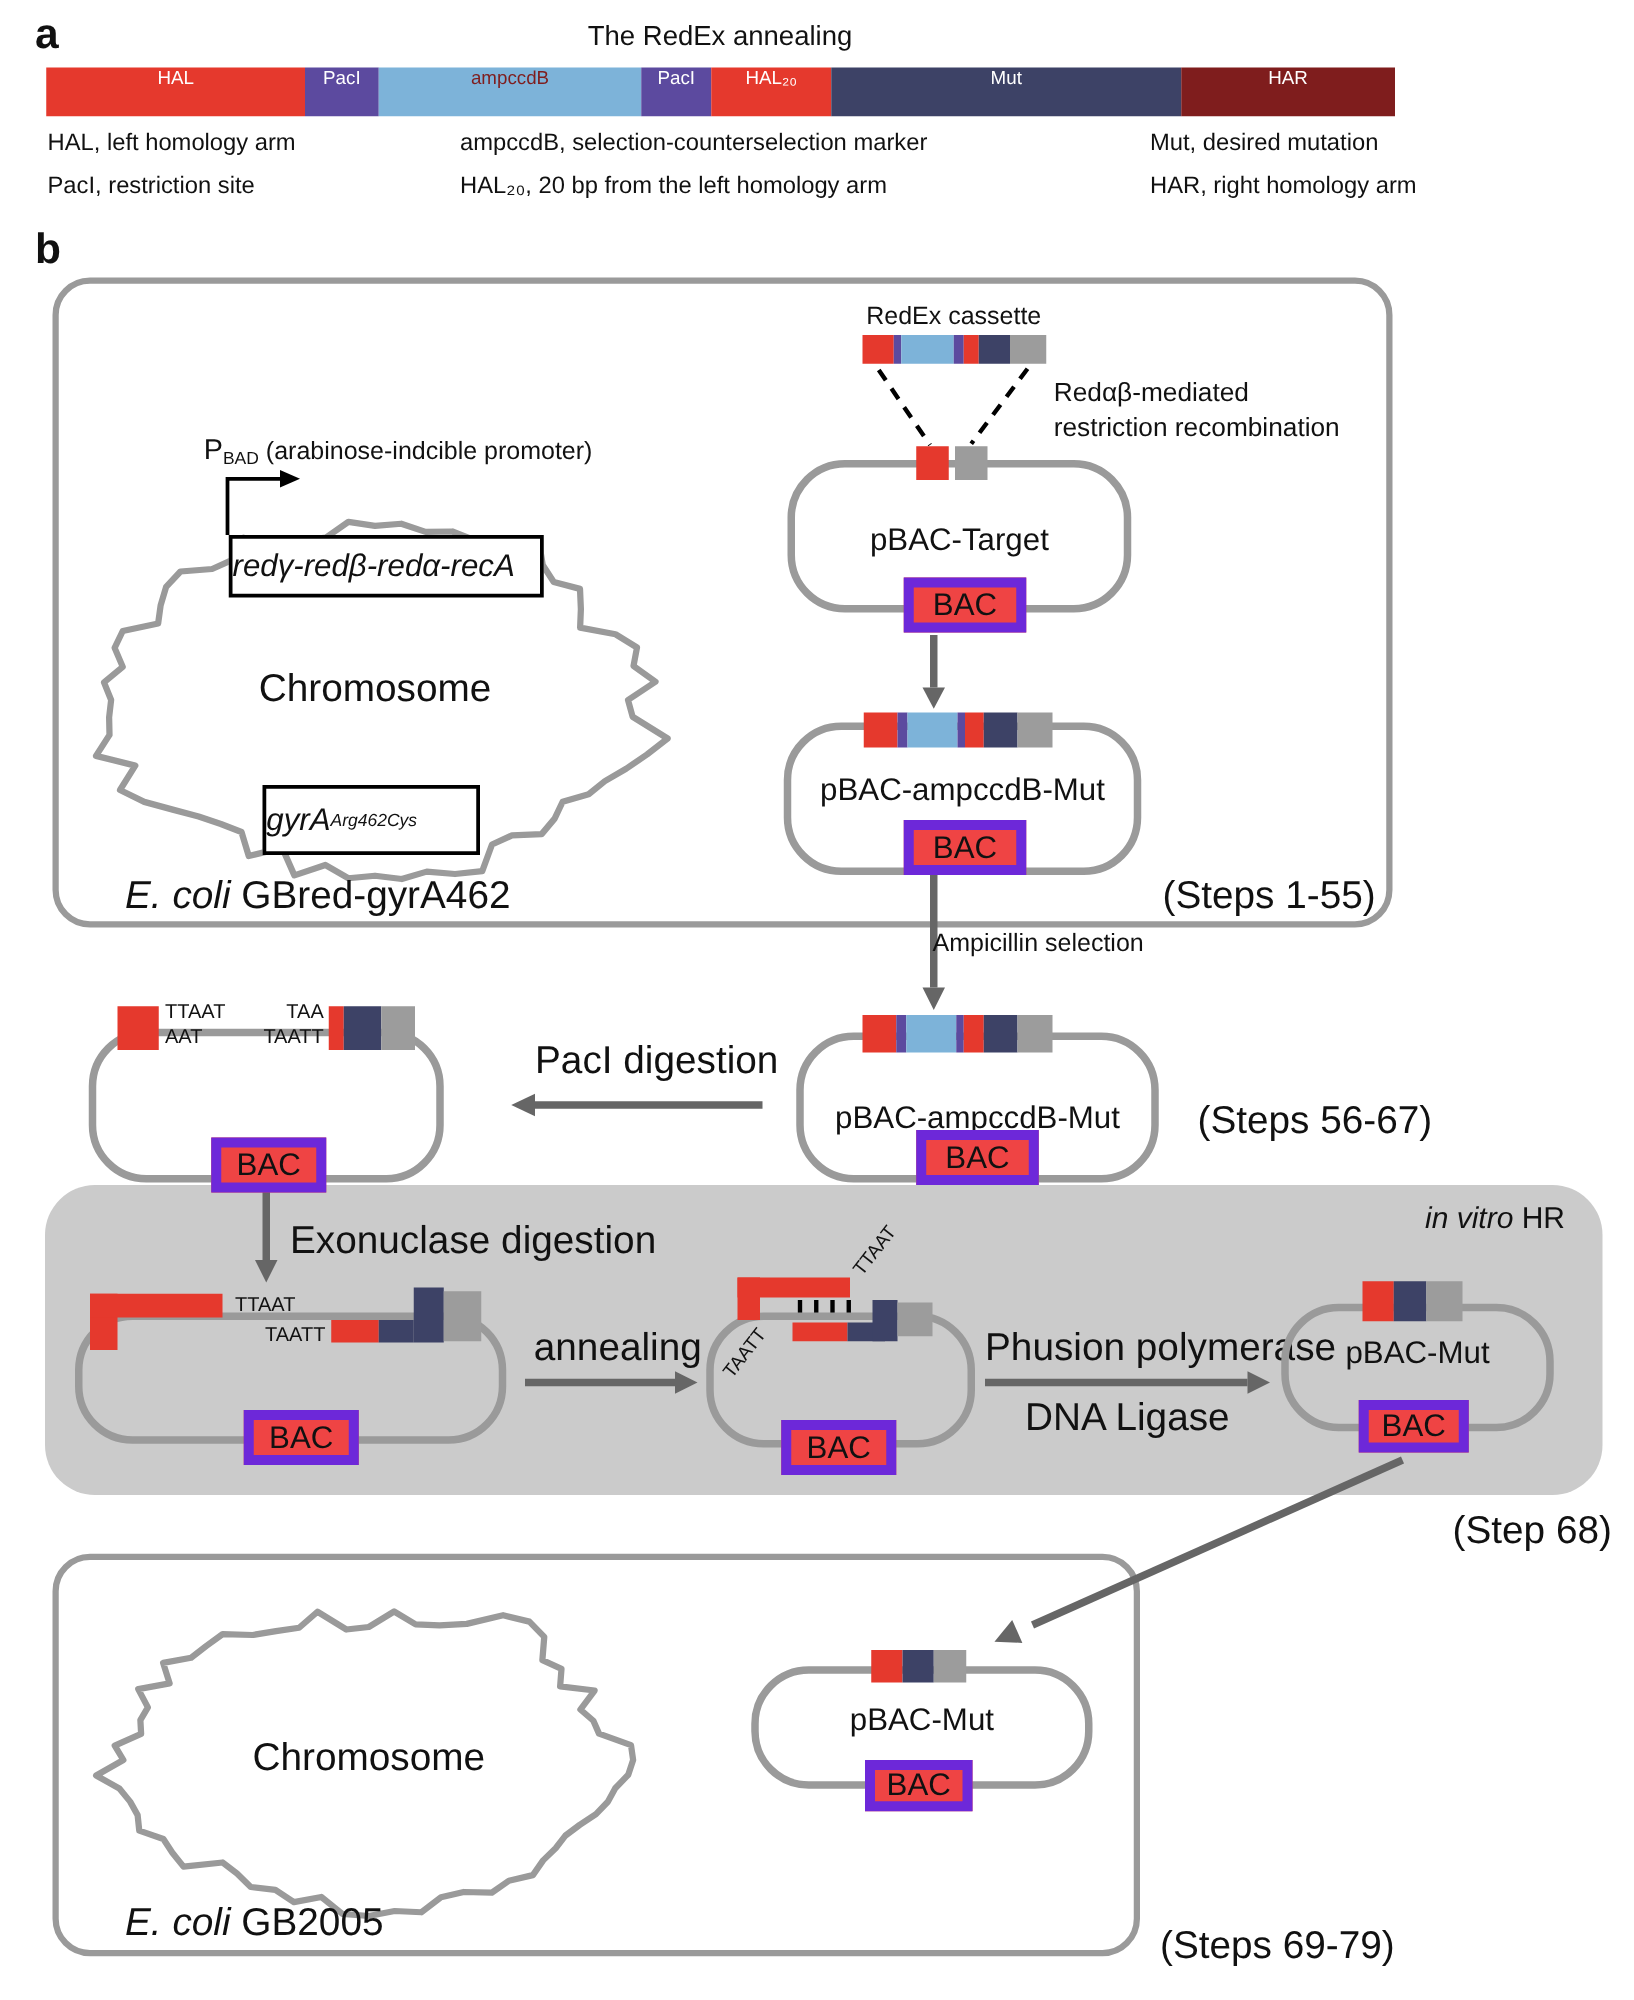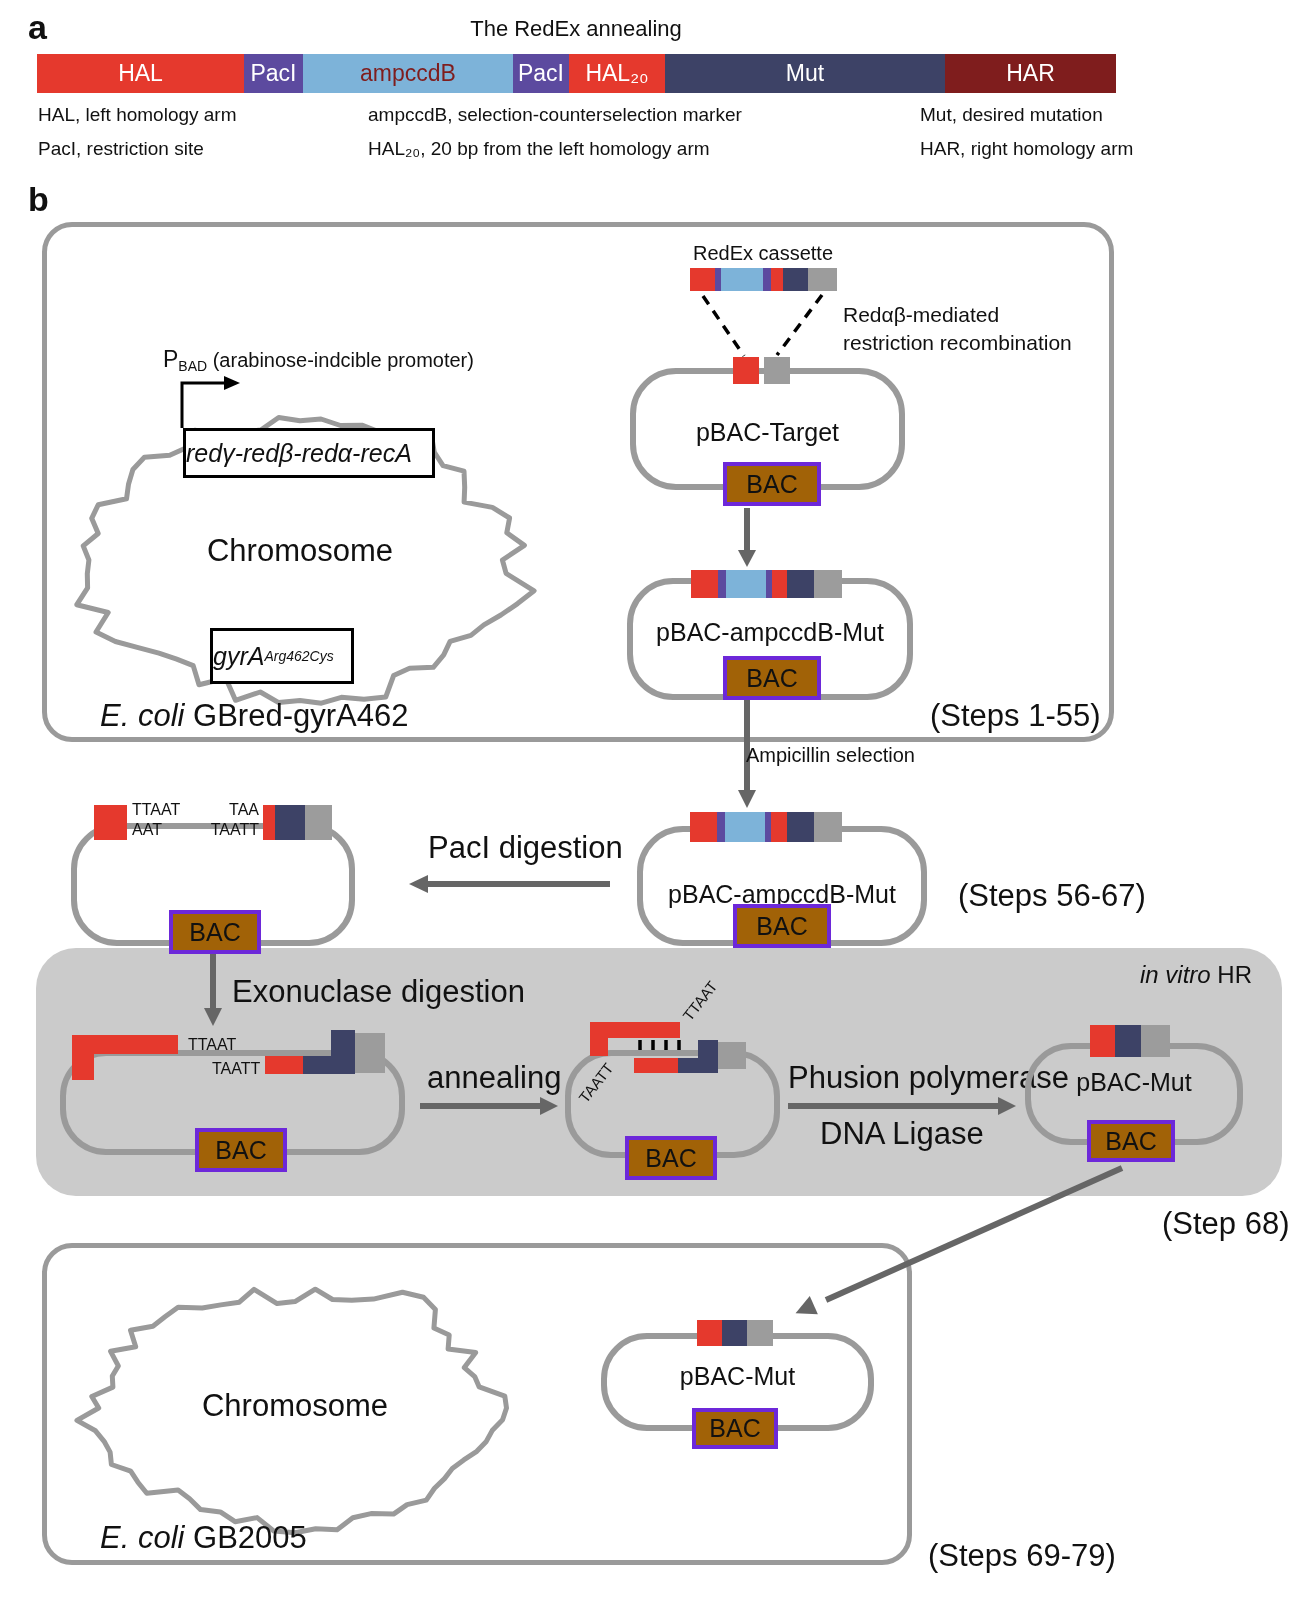--- a/index.html
+++ b/index.html
@@ -5,27 +5,27 @@
   :root{
     --red:#e5392d; --purple:#5c4a9f; --blue:#7db3d9; --navy:#3d4266;
     --gray-seg:#9c9c9c; --ring:#9a9a9a; --arrow:#666666; --invitro-bg:#cbcbcb; --text:#111111;
   }
   *{margin:0;padding:0;box-sizing:border-box}
   body{background:#fff;font-family:"Liberation Sans", sans-serif;color:var(--text)}
   .canvas{position:relative;width:1307px;height:1600px;background:#fff;overflow:hidden}
   .plabel{position:absolute;font-size:34px;font-weight:bold;z-index:2}
   .title{position:absolute;left:376px;top:16px;width:400px;text-align:center;font-size:22px;z-index:2}
   .bigbar{position:absolute;left:37px;top:54px;width:1079px;height:39px;display:flex;z-index:2}
-  .seg{height:100%;display:flex;align-items:center;justify-content:center;font-size:23px}
+  .seg{height:100%;display:flex;justify-content:center;font-size:15px}
   .c-white{color:#fff}.c-black{color:#7f1d1d}
   .leg{position:absolute;font-size:19px;z-index:2;white-space:nowrap}
   .panelbox{position:absolute;border:5px solid var(--ring);border-radius:30px;background:transparent;z-index:0}
   .graypanel{position:absolute;left:36px;top:948px;width:1246px;height:248px;background:var(--invitro-bg);border-radius:40px;z-index:0}
   .ring{position:absolute;border:6px solid var(--ring);border-radius:46px;z-index:2}
-  .bac{position:absolute;background:#a16207;border:4px solid #6d28d9;display:flex;align-items:center;justify-content:center;font-size:25px;z-index:3}
+  .bac{position:absolute;background:#ef4444;border:8px solid #6d28d9;display:flex;align-items:center;justify-content:center;font-size:25px;z-index:3}
   .pname{position:absolute;text-align:center;font-size:25px;z-index:3;white-space:nowrap}
   .txt{position:absolute;font-size:31px;z-index:2;white-space:nowrap}
   .block{position:absolute;z-index:3}
   .minibar{position:absolute;display:flex;z-index:3}
   .minibar div{height:100%}
   .seq{position:absolute;font-size:16px;z-index:3;white-space:nowrap}
   .seqr{text-align:right}
   .rot{position:absolute;font-size:15px;z-index:4;white-space:nowrap;transform:rotate(-52deg);transform-origin:left center}
   .genebox{position:absolute;background:#fff;border:3px solid #000;display:flex;align-items:center;z-index:3}
   .it{font-style:italic}
@@ -117,21 +117,21 @@
   <div class="txt" style="left:163px;top:346px;font-size:20px">
     <span style="font-size:23px">P</span><span class="sub">BAD</span><span> (arabinose-indcible promoter)</span>
   </div>
 
   <div class="genebox" style="left:183px;top:428px;width:252px;height:50px">
     <span class="it" style="font-size:25px">redγ-redβ-redα-recA</span>
   </div>
 
   <div class="txt" style="left:195px;top:533px;width:210px;text-align:center">Chromosome</div>
 
-  <div class="genebox" style="left:210px;top:628px;width:144px;height:56px">
+  <div class="genebox" style="left:210px;top:628px;width:174px;height:56px">
     <span class="it" style="font-size:25px">gyrA</span>
       <span class="it sub">Arg462Cys</span>
   </div>
 
   <div class="txt" style="left:100px;top:698px">
     <span class="it">E. coli</span><span> GBred-gyrA462</span>
   </div>
   <div class="txt" style="left:930px;top:698px">(Steps 1-55)</div>
 
   <div class="txt" style="left:663px;top:242px;width:200px;text-align:center;font-size:20px">RedEx cassette</div>

